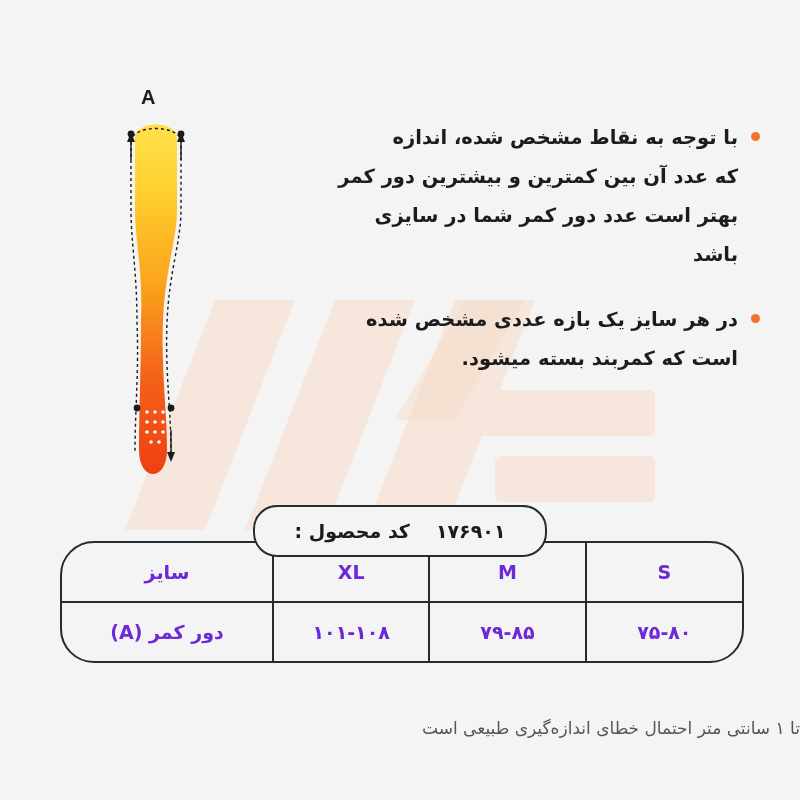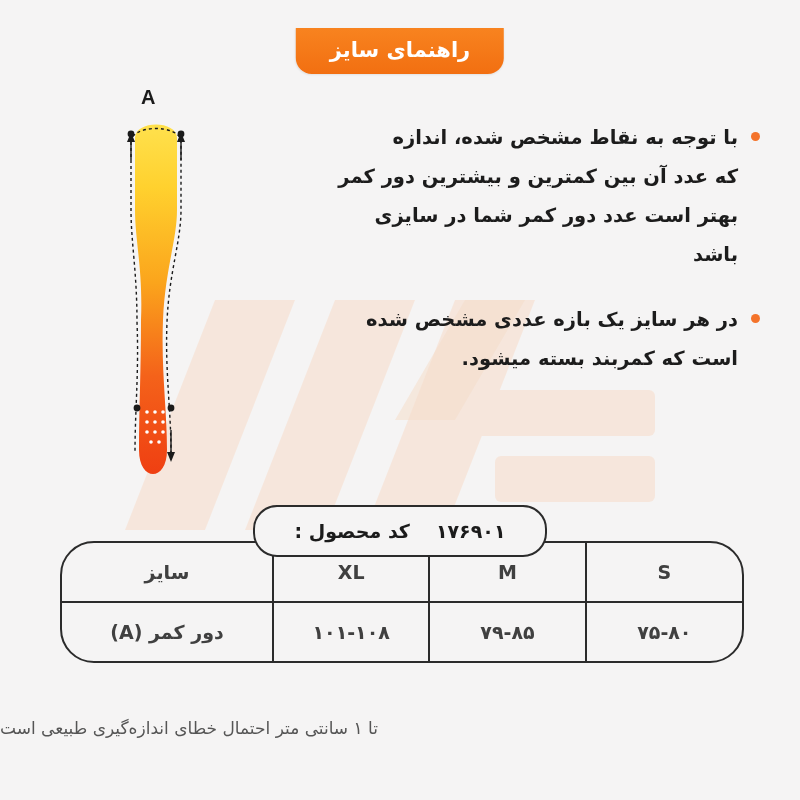--- a/index.html
+++ b/index.html
@@ -102,36 +102,36 @@
   }
   table.size-table{
     width:100%;height:100%;
     border-collapse:collapse;
     table-layout:fixed;
   }
   table.size-table td{
     text-align:center;
     font-size:19px;
     font-weight:bold;
-    color:#404040;
+    color:#6d28d9;
     border:2px solid #2b2b2b;
     padding:0;
   }
   table.size-table tr td:last-child{border-left:none;}
   table.size-table tr td:first-child{border-right:none;}
   table.size-table tr:first-child td{border-top:none;}
   table.size-table tr:last-child td{border-bottom:none;}
   td.header-cell{color:#f4732a;}
   td.label-cell{font-size:18.5px;}
   .col-label{width:210px;}
   .footnote{
     position:absolute;
     left:0;right:0;
     top:718px;
-    text-align:left;
+    text-align:right;
     font-size:17px;
     color:#555;
   }
 </style>
 </head>
 <body>
 
 <div class="page">
 
   <svg class="watermark" viewBox="0 0 640 300" aria-hidden="true">
@@ -140,21 +140,20 @@
       <polygon points="150,260 240,30 320,30 230,260"></polygon>
       <polygon points="270,260 360,30 440,30 350,260"></polygon>
       <rect x="330" y="120" width="230" height="46" rx="6"></rect>
       <rect x="400" y="186" width="160" height="46" rx="6"></rect>
     </g>
     <g fill="#f6a86a" opacity=".55">
       <polygon points="300,150 370,30 430,30 360,150"></polygon>
     </g>
   </svg>
 
-  <div class="header-tab">راهنمای سایز</div>
 
   <div class="illustration">
     <span class="label-A">A</span>
     <svg width="130" height="420" viewBox="0 0 130 420">
       <defs>
         <linearGradient id="beltGrad" x1="0" y1="0" x2="0" y2="1">
           <stop offset="0%" stop-color="#ffe14d"></stop>
           <stop offset="18%" stop-color="#ffd12e"></stop>
           <stop offset="45%" stop-color="#fba51c"></stop>
           <stop offset="72%" stop-color="#f4621a"></stop>

